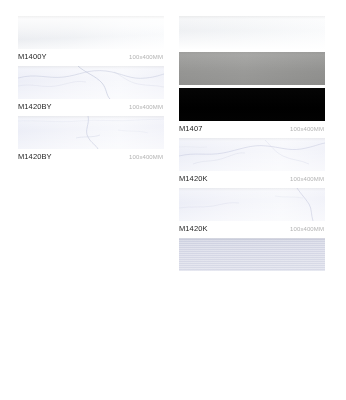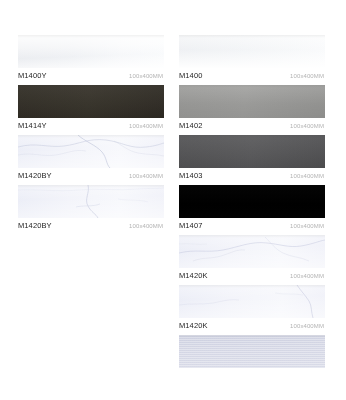--- a/index.html
+++ b/index.html
@@ -11,21 +11,21 @@
     width: 346px;
     height: 400px;
     font-family: "Liberation Sans", sans-serif;
     overflow: hidden;
   }
   .catalog {
     position: relative;
     width: 346px;
     height: 400px;
     box-sizing: border-box;
-    padding: 35px 8px 0 18px;
+    padding: 16px 8px 0 18px;
     display: flex;
     gap: 15px;
     align-items: flex-start;
     text-align: right;
   }
   .column {
     width: 146px;
     display: flex;
     flex-direction: column;
   }
@@ -140,29 +140,20 @@
       <div class="swatch sf-gloss-white">
         <div class="topfade"></div>
       </div>
       <div class="caption">
         <span class="code">M1400Y</span>
         <span class="size">100x400MM</span>
       </div>
     </div>
 
 
-    <div class="product-card">
-      <div class="swatch sf-darkbrown">
-        <div class="topfade"></div>
-      </div>
-      <div class="caption">
-        <span class="code">M1414Y</span>
-        <span class="size">100x400MM</span>
-      </div>
-    </div>
 
     <div class="product-card">
       <div class="swatch sf-marble">
         <svg class="vein" viewBox="0 0 146 33" preserveAspectRatio="none">
           <path d="M0 12 C 18 7, 30 13, 46 11 C 62 9, 70 3, 88 5 C 104 7, 112 14, 128 12 C 138 11, 142 9, 146 8" fill="none" stroke="#c3c7dc" stroke-width="0.8" opacity="0.75"></path>
           <path d="M60 0 C 66 6, 78 10, 84 17 C 89 23, 88 29, 92 33" fill="none" stroke="#b9bed6" stroke-width="1" opacity="0.65"></path>
           <path d="M0 20 C 14 17, 24 22, 38 20 C 50 18, 56 14, 68 16" fill="none" stroke="#cfd3e3" stroke-width="0.6" opacity="0.6"></path>
           <path d="M96 6 C 104 10, 110 16, 120 18 C 130 20, 138 19, 146 21" fill="none" stroke="#cbcfe1" stroke-width="0.6" opacity="0.55"></path>
         </svg>
         <div class="topfade"></div>
@@ -191,45 +182,28 @@
 
   </div>
 
   <div class="column">
 
 
     <div class="product-card">
       <div class="swatch sf-gloss-white2">
         <div class="topfade"></div>
       </div>
-      <div class="caption">
-        <span class="code">M1400</span>
-        <span class="size">100x400MM</span>
-      </div>
     </div>
 
     <div class="product-card">
       <div class="swatch sf-midgray">
         <div class="topfade"></div>
       </div>
-      <div class="caption">
-        <span class="code">M1402</span>
-        <span class="size">100x400MM</span>
-      </div>
-    </div>
-
-    <div class="product-card">
-      <div class="swatch sf-darkgray">
-        <div class="topfade"></div>
-      </div>
-      <div class="caption">
-        <span class="code">M1403</span>
-        <span class="size">100x400MM</span>
-      </div>
-    </div>
+    </div>
+
 
     <div class="product-card">
       <div class="swatch sf-black"></div>
       <div class="caption">
         <span class="code">M1407</span>
         <span class="size">100x400MM</span>
       </div>
     </div>
 
     <div class="product-card">

